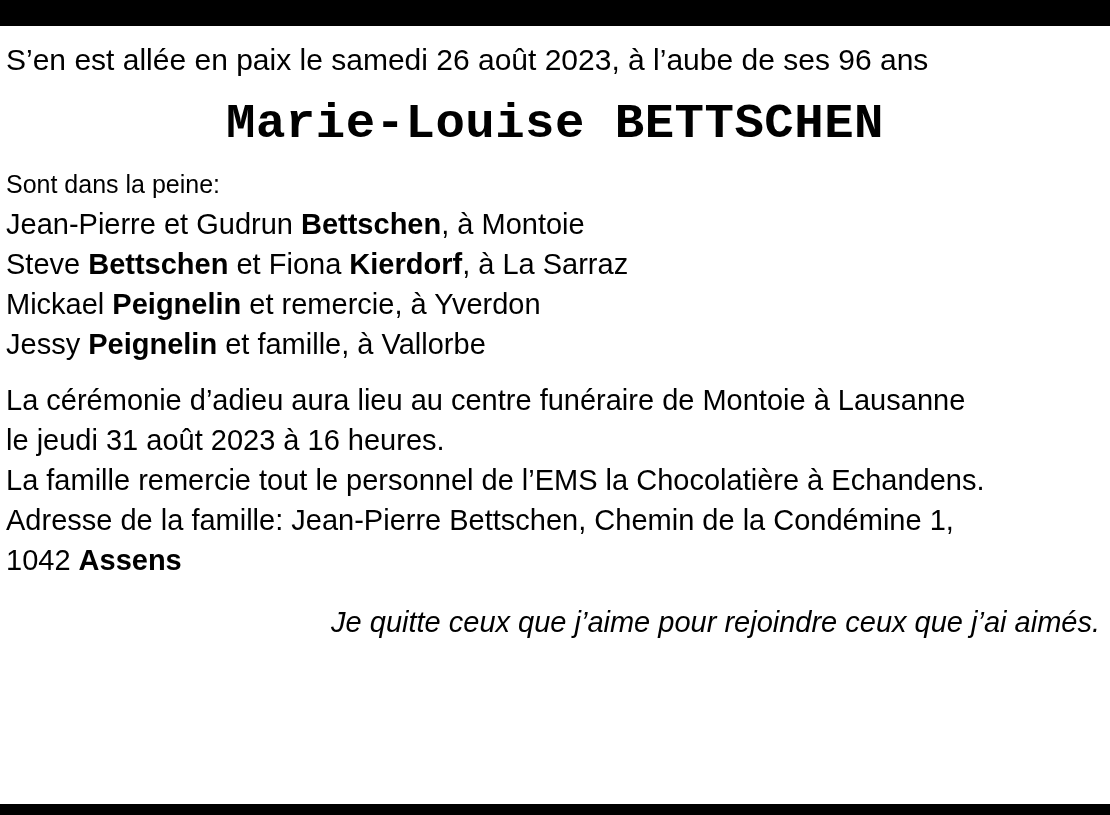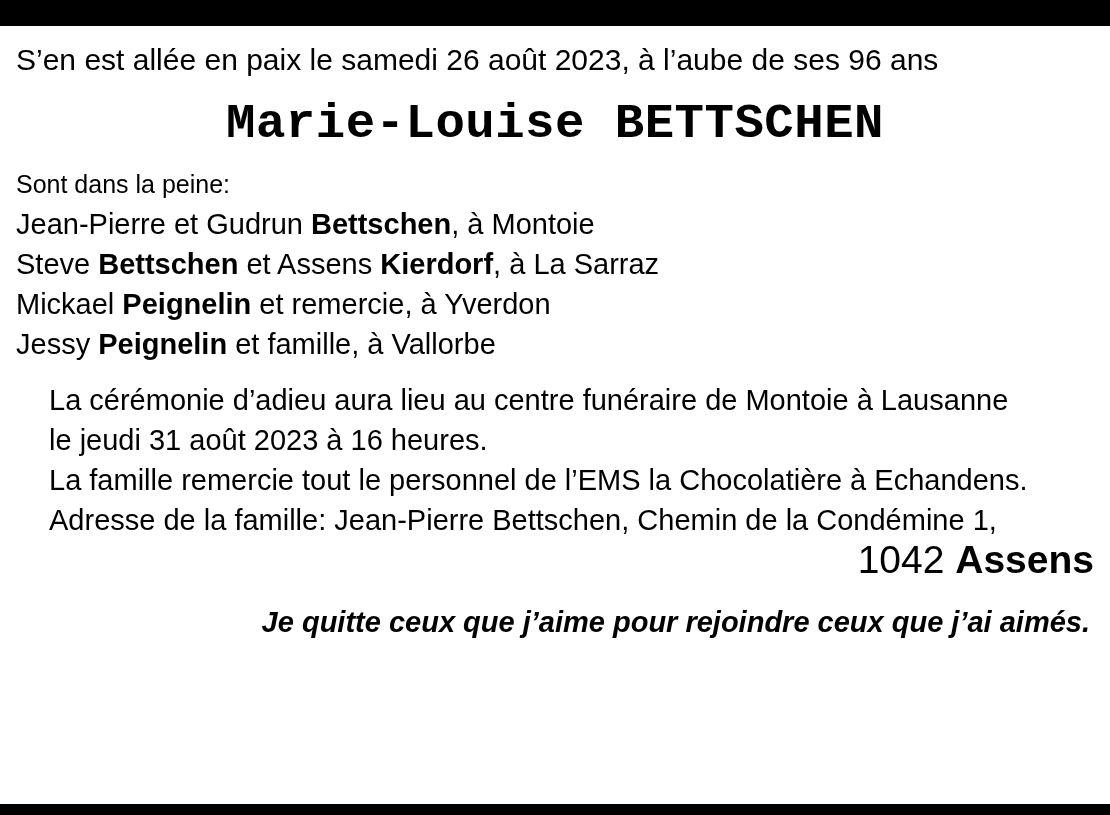--- a/index.html
+++ b/index.html
@@ -28,21 +28,21 @@
   }
   .rule-bottom {
     position: absolute;
     left: 0;
     bottom: 0;
     width: 1110px;
     height: 11px;
     background: #000000;
   }
   .content {
-    padding: 0 16px;
+    padding: 0 6px;
   }
   .lead {
     font-size: 30px;
     line-height: 40px;
     margin-top: 14px;
     white-space: nowrap;
   }
   .deceased-name {
     text-align: center;
     font-weight: bold;
@@ -65,34 +65,33 @@
   .survivor-line b {
     font-weight: bold;
   }
   .gap {
     height: 16px;
   }
   .ceremony-line {
     font-size: 29px;
     line-height: 40px;
     white-space: nowrap;
-    margin-left: 33px;
   }
   .address-center {
-    text-align: right;
-    font-size: 39px;
+    text-align: left;
+    font-size: 29px;
     line-height: 40px;
   }
   .address-center b {
     font-weight: bold;
   }
   .quote {
     text-align: right;
     font-style: italic;
-    font-weight: bold;
+    font-weight: normal;
     font-size: 29px;
     line-height: 40px;
     margin-top: 22px;
     padding-right: 4px;
     white-space: nowrap;
   }
 </style>
 </head>
 <body>
 
@@ -108,21 +107,21 @@
 
     <div class="survivors-intro">Sont dans la peine:</div>
 
     <div class="survivor-line">
       <span>Jean-Pierre et Gudrun </span><b>Bettschen</b><span>, à Montoie</span>
     </div>
 
 
 
     <div class="survivor-line">
-      <span>Steve </span><b>Bettschen</b><span> et Assens </span><b>Kierdorf</b><span>, à La Sarraz</span>
+      <span>Steve </span><b>Bettschen</b><span> et Fiona </span><b>Kierdorf</b><span>, à La Sarraz</span>
     </div>
 
 
     <div class="survivor-line">
       <span>Mickael </span><b>Peignelin</b><span> et remercie, à Yverdon</span>
     </div>
 
     <div class="survivor-line">
       <span>Jessy </span><b>Peignelin</b><span> et famille, à Vallorbe</span>
     </div>

